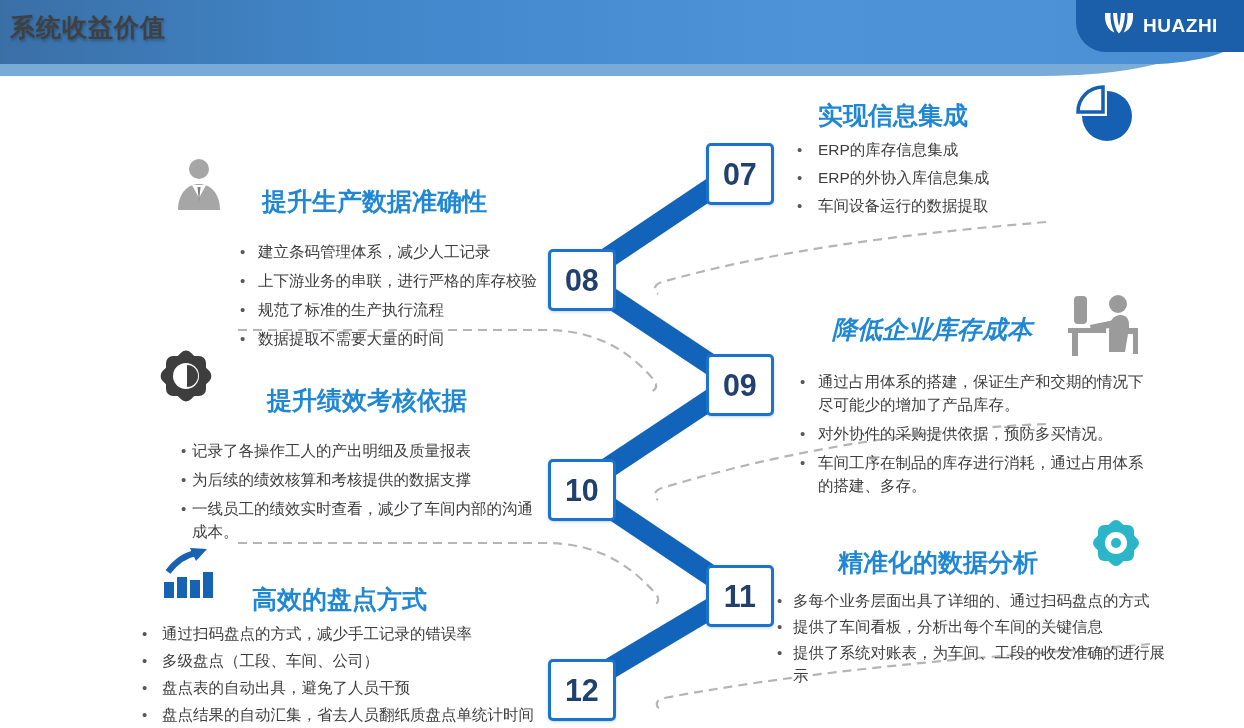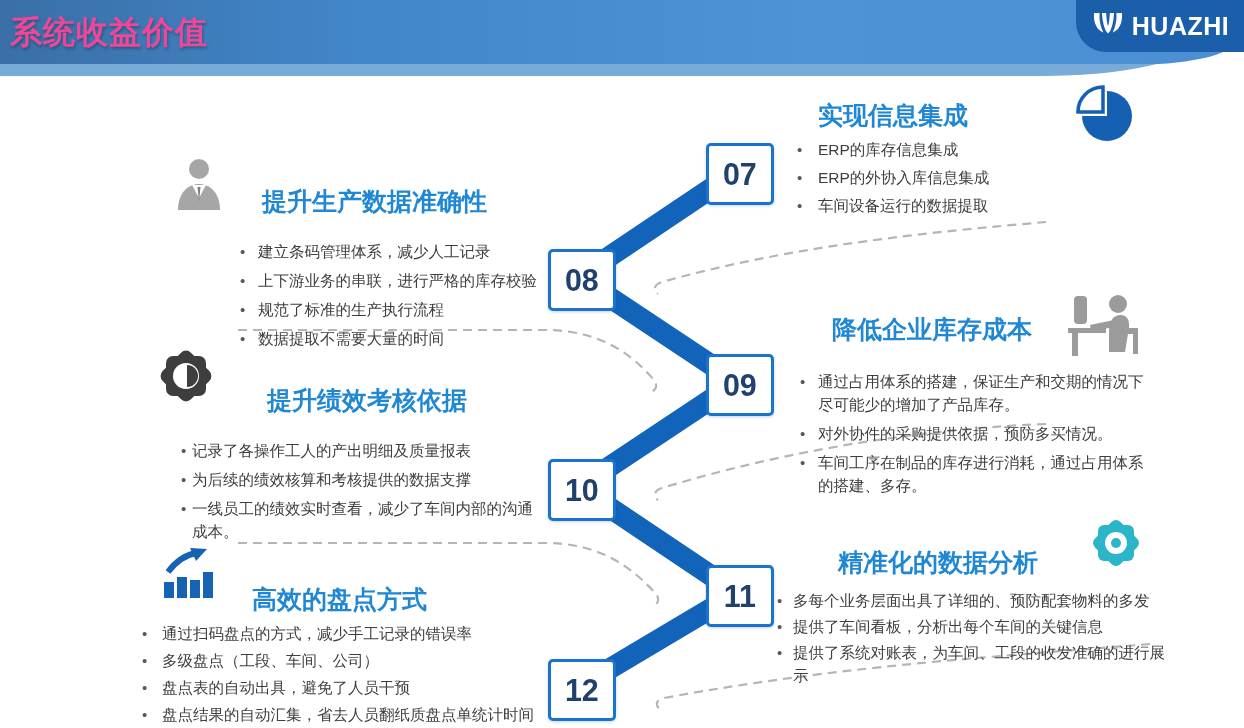--- a/index.html
+++ b/index.html
@@ -9,24 +9,24 @@
   }
   
   .header-wave{position:absolute;left:0;top:42px;width:1192px;height:34px;
     background:#79abd9;border-bottom-right-radius:150px 34px;z-index:2;}
   .header-main{position:absolute;left:0;top:0;width:1244px;height:64px;
     background:linear-gradient(90deg,#3a6fa6 0%,#4186c9 28%,#4e93d8 65%,#4b8fd3 100%);
     border-bottom-right-radius:95px 32px;z-index:3;}
   .header-dark{position:absolute;right:0;top:0;width:168px;height:52px;
     background:#1b5ea9;border-bottom-left-radius:30px;z-index:4;
     display:flex;align-items:center;justify-content:center;gap:7px;}
-  .page-title{position:absolute;left:10px;top:11px;z-index:5;color:#ec4899;
-    font-size:32px;font-weight:bold;letter-spacing:1px;
+  .page-title{position:absolute;left:10px;top:11px;z-index:5;color:#404040;
+    font-size:25px;font-weight:bold;letter-spacing:1px;
     text-shadow:1px 2px 3px rgba(0,0,0,.28);}
-  .brand-text{color:#fff;font-size:25px;font-weight:bold;letter-spacing:.5px;}
+  .brand-text{color:#fff;font-size:19px;font-weight:bold;letter-spacing:.5px;}
   
   .flow-svg{position:absolute;left:0;top:0;z-index:1;}
   .numbox{position:absolute;width:62px;height:56px;background:#fff;
     border:3px solid #1a74cf;border-radius:5px;z-index:2;
     display:flex;align-items:center;justify-content:center;
     box-shadow:0 1px 3px rgba(30,80,150,.25);}
   .numbox span{font-size:32px;font-weight:bold;color:#20406e;
     transform:scaleX(.95);letter-spacing:0;}
   
   .sec{position:absolute;z-index:2;}
@@ -37,21 +37,21 @@
   .sA{left:795px;top:84px;width:260px;}
   .sA h2{margin-left:23px;margin-bottom:8px;}
   .sA li{padding-left:23px;margin-bottom:5px;}
   .sB{left:238px;top:170px;width:330px;}
   .sB h2{margin-left:24px;margin-bottom:24px;}
   .sB li{padding-left:20px;margin-bottom:6px;}
   .sC{left:179px;top:369px;width:375px;}
   .sC h2{margin-left:88px;margin-bottom:24px;}
   .sC li{padding-left:13px;margin-bottom:6px;width:352px;}
   .sD{left:798px;top:298px;width:352px;}
-  .sD h2{margin-left:34px;margin-bottom:26px;}
+  .sD h2{margin-left:34px;margin-bottom:26px;font-style:italic;}
   .sD li{padding-left:20px;margin-bottom:6px;width:330px;}
   .sE{left:140px;top:568px;width:410px;}
   .sE h2{margin-left:112px;margin-bottom:8px;}
   .sE li{padding-left:22px;margin-bottom:4px;}
   .sF{left:775px;top:531px;width:390px;}
   .sF h2{margin-left:63px;margin-bottom:12px;}
   .sF li{padding-left:18px;margin-bottom:3px;}
   .icon-abs{position:absolute;z-index:2;}
 </style>
 </head>
@@ -217,17 +217,17 @@
     <li>通过扫码盘点的方式，减少手工记录的错误率</li>
     <li>多级盘点（工段、车间、公司）</li>
     <li>盘点表的自动出具，避免了人员干预</li>
     <li>盘点结果的自动汇集，省去人员翻纸质盘点单统计时间</li>
   </ul>
 </section>
 
 <section class="sec sF">
   <h2>精准化的数据分析</h2>
   <ul>
-    <li>多每个业务层面出具了详细的、预防配套物料的多发</li>
+    <li>多每个业务层面出具了详细的、通过扫码盘点的方式</li>
     <li>提供了车间看板，分析出每个车间的关键信息</li>
     <li>提供了系统对账表，为车间、工段的收发准确的进行展示</li>
   </ul>
 </section>
 
 </body></html>

